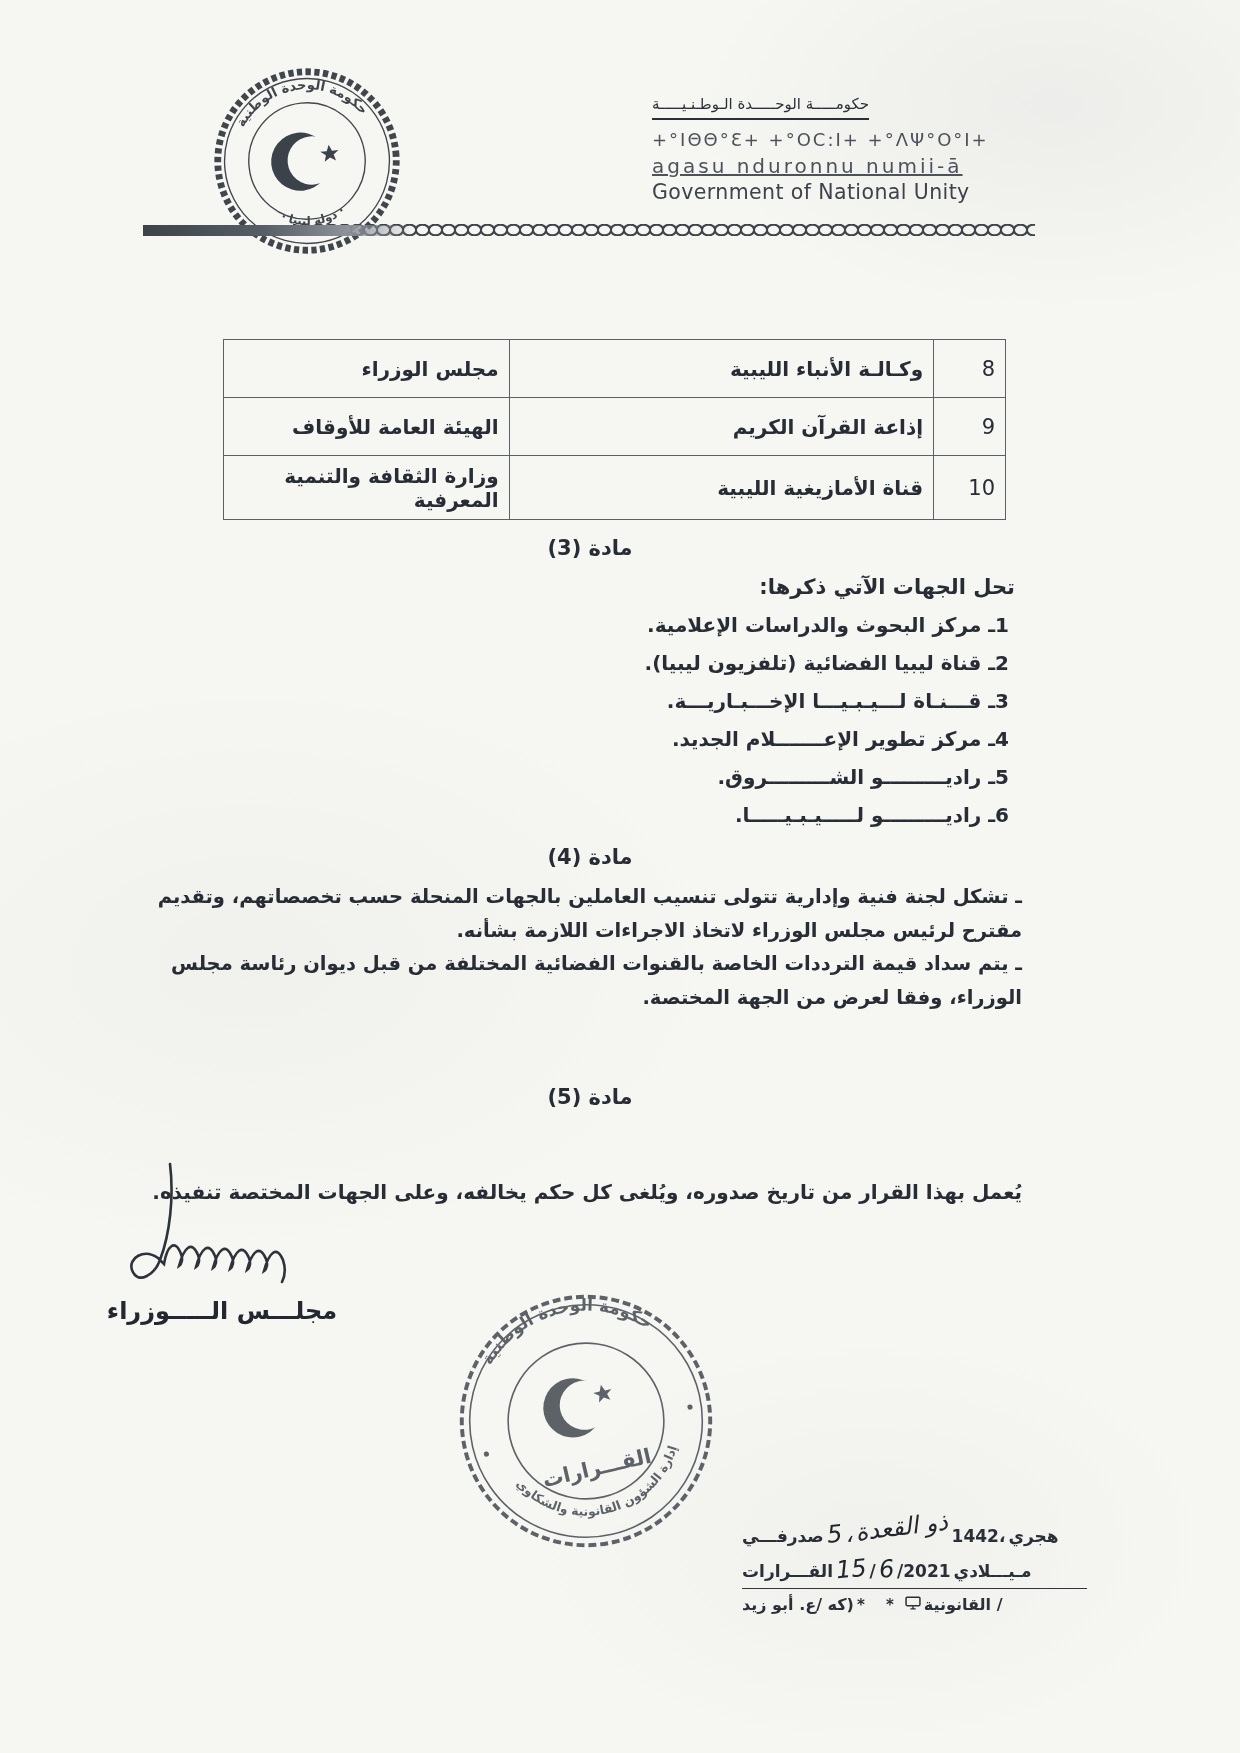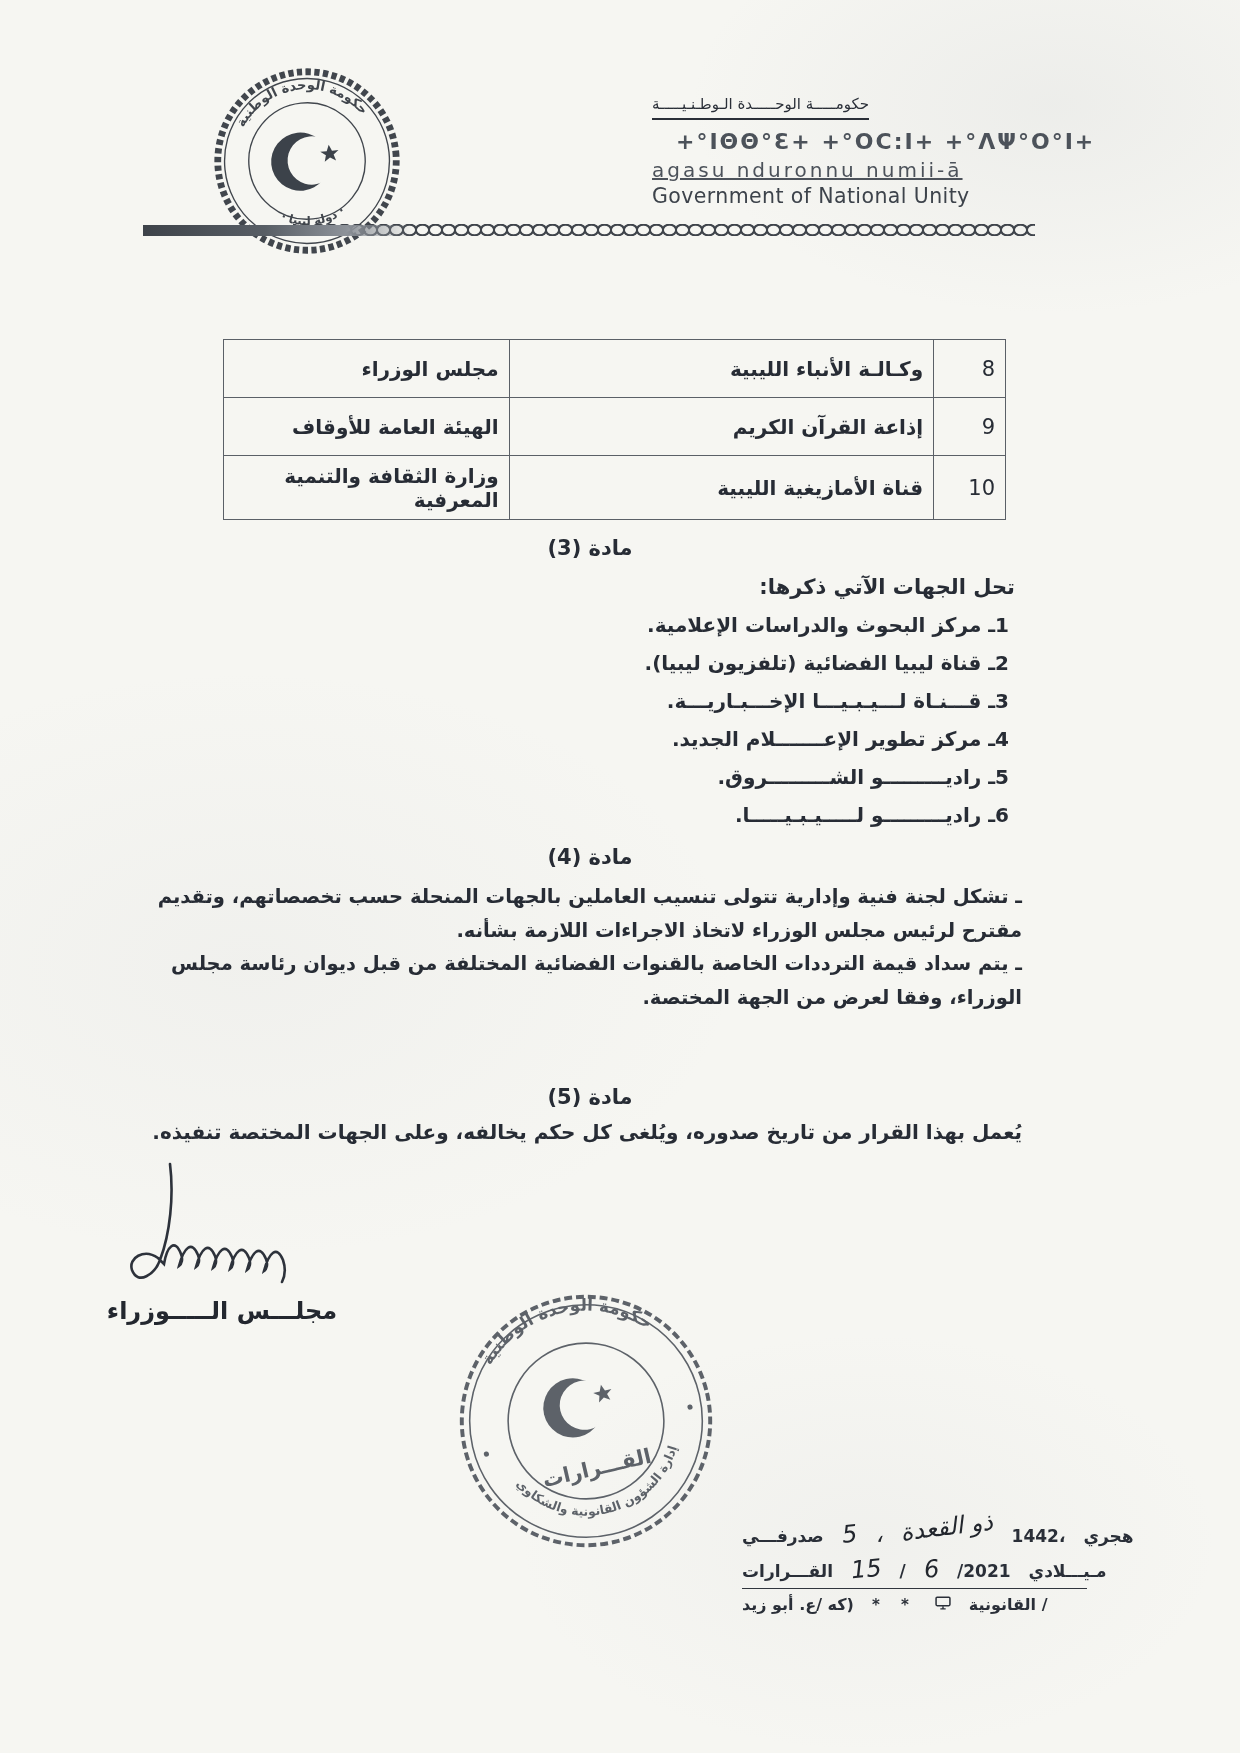--- a/index.html
+++ b/index.html
@@ -12,21 +12,21 @@
       #f6f6f2;
     font-family:"DejaVu Sans", sans-serif;
     color:#272c35;
   }
   .abs{position:absolute;}
   
   .logo{left:210px;top:64px;width:194px;height:194px;}
   .header-text{left:652px;top:94px;width:372px;}
   .h-ar{display:inline-block;font-size:15px;font-weight:400;color:#2a2f38;
         border-bottom:2.2px solid #2a2f38;padding-bottom:5px;direction:rtl;}
-  .h-tif{margin-top:9px;font-size:22px;letter-spacing:2px;color:#4c525a;font-weight:700;white-space:nowrap;margin-left:24px;}
+  .h-tif{margin-top:9px;font-size:18px;letter-spacing:2px;color:#4c525a;font-weight:400;white-space:nowrap;}
   .h-lat{margin-top:4px;font-size:20px;letter-spacing:3px;color:#4c525a;white-space:nowrap;text-decoration:underline;}
   .h-en{margin-top:2px;font-size:20.5px;color:#3d434b;letter-spacing:.4px;white-space:nowrap;}
   
   .separator{left:143px;top:222px;width:892px;height:16px;}
   .sep-bar{position:absolute;left:0;top:3px;width:270px;height:11px;
            background:linear-gradient(90deg,#3e434a 0%,#585e65 45%,#8d9299 75%,rgba(141,146,153,0) 100%);}
   
   .decree-table{left:223px;top:339px;width:783px;direction:rtl;border-collapse:collapse;
                 font-size:20px;font-weight:700;color:#272c35;}
   .decree-table td{border:1.5px solid #5b6067;text-align:right;vertical-align:middle;padding:4px 10px;}
@@ -35,30 +35,30 @@
   .col-dest{width:280px;}
   .r1{height:58px;} .r2{height:58px;} .r3{height:64px;}
   
   .art-h{left:0;width:1180px;text-align:center;font-size:21px;font-weight:700;direction:rtl;}
   .art3-h{top:536px;} .art4-h{top:845px;} .art5-h{top:1085px;}
   .art3-intro{top:575px;right:225px;direction:rtl;font-size:21px;font-weight:700;}
   .art3-items{top:611px;right:231px;direction:rtl;text-align:right;font-size:20px;font-weight:700;}
   .art3-items div{line-height:29px;margin-bottom:9px;}
   .art4-paras{top:880px;left:112px;width:910px;direction:rtl;text-align:right;
               font-size:19.5px;font-weight:700;line-height:33.5px;}
-  .art5-text{top:1120px;right:218px;direction:rtl;font-size:20px;font-weight:700;}
+  .art5-text{top:1180px;right:218px;direction:rtl;font-size:20px;font-weight:700;}
   
   .sig{left:112px;top:1160px;width:225px;height:145px;}
   .sig-label{left:98px;top:1297px;width:248px;text-align:center;direction:rtl;
              font-size:24px;font-weight:700;color:#23272f;}
   
   .stamp{left:448px;top:1283px;width:276px;height:276px;opacity:.9;}
   
   .issued{left:742px;top:1520px;width:345px;font-size:17px;font-weight:700;color:#2a2f38;}
-  .iss-line{display:flex;direction:ltr;align-items:baseline;gap:18px;white-space:nowrap;}
+  .iss-line{display:flex;direction:ltr;align-items:baseline;gap:3px;white-space:nowrap;}
   .iss-line .ar{direction:rtl;}
   .iss-line2{margin-top:7px;border-bottom:1.8px solid #30353d;padding-bottom:5px;}
   .iss-line3{margin-top:6px;font-size:16px;}
   .hw{font-size:24px;font-weight:400;font-style:italic;color:#22262d;
       display:inline-block;transform:rotate(-5deg);}
   .hw-month{transform:rotate(-7deg) translateY(-7px);}
   .star-mark{font-size:15px;letter-spacing:8px;}
   svg text{font-family:"DejaVu Sans", sans-serif;}
 </style>
 </head>

